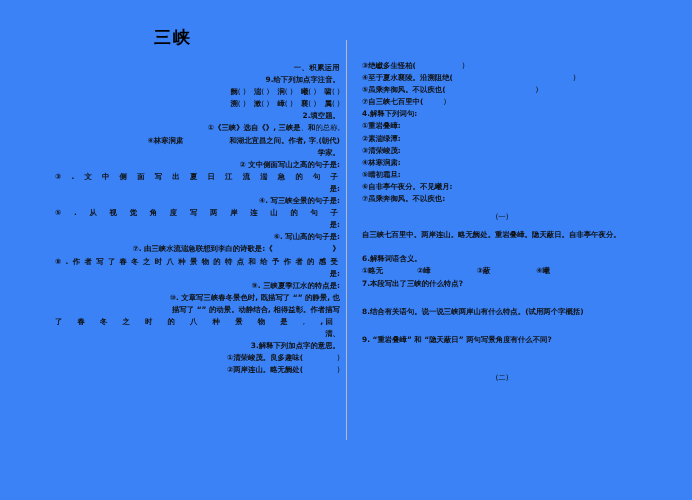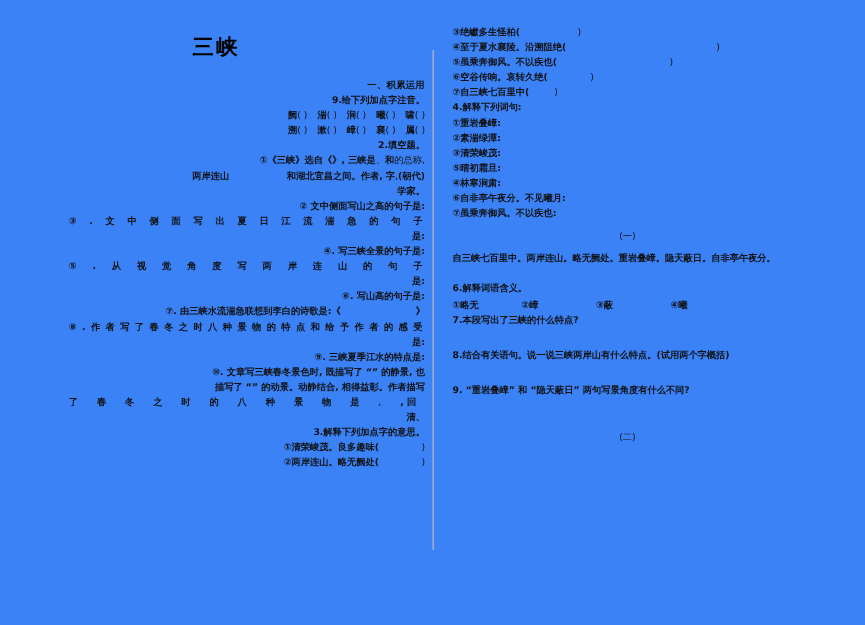--- a/index.html
+++ b/index.html
@@ -48,21 +48,21 @@
   }
   .col-left {
     left: 55px;
     width: 285px;
     padding-top: 62px;
     text-align: right;
   }
   .col-right {
     left: 362px;
     width: 290px;
-    padding-top: 20px;
+    padding-top: 60px;
   }
   .ln {
     white-space: nowrap;
     margin: 0;
     padding: 0;
     height: 12.1px;
     overflow: visible;
   }
   .b { font-weight: bold; }
   .hdr {
@@ -123,21 +123,21 @@
       <span class="cell b">溯</span><span>(    )</span><span class="gap8"></span><span class="cell b">漱</span><span>(    )</span><span class="gap8"></span><span class="cell b">嶂</span><span>(    )</span><span class="gap8"></span><span class="cell b">襄</span><span>(    )</span><span class="gap8"></span><span class="cell b">属</span><span>(    )</span>
     </div>
 
     <div class="ln b">2.填空题。</div>
 
     <div class="ln">
       <span class="b">①《三峡》选自《</span><span class="u62"></span><span class="b">》, 三峡是</span><span class="u46"></span><span>、</span><span class="u46"></span><span class="b">和</span><span class="u40"></span><span>的总称,</span>
     </div>
 
     <div class="ln">
-      <span class="b">两岸连山</span><span class="gap46"></span><span class="b">和湖北宜昌之间。作者</span><span class="u40"></span><span class="b">, 字</span><span class="u30"></span><span>,</span><span class="u24"></span><span class="b">(朝代)</span>
+      <span class="b">④林寒涧肃</span><span class="gap46"></span><span class="b">和湖北宜昌之间。作者</span><span class="u40"></span><span class="b">, 字</span><span class="u30"></span><span>,</span><span class="u24"></span><span class="b">(朝代)</span>
     </div>
 
     <div class="ln b">学家。</div>
 
     <div class="ln b">② 文中侧面写山之高的句子是:</div>
 
     <div class="ln">
       <span class="spread">
         <span class="b">③</span>
         <span class="b">.</span>
@@ -272,44 +272,41 @@
     </div>
 
     <div class="ln">
       <span class="b">④至于夏水襄陵。沿溯阻绝(</span><span style="display:inline-block;width:120px;"></span><span>)</span>
     </div>
 
     <div class="ln">
       <span class="b">⑤虽乘奔御风。不以疾也(</span><span style="display:inline-block;width:90px;"></span><span>)</span>
     </div>
 
-    <div class="ln">
-      <span class="b">⑥空谷传响。哀转久绝(</span><span class="gap34"></span><span>)</span>
-    </div>
 
     <div class="ln">
       <span class="b">⑦自三峡七百里中(</span><span class="gap20"></span><span>)</span>
     </div>
 
     <div class="ln b">4.解释下列词句:</div>
 
     <div class="ln">
       <span class="b">①重岩叠嶂:</span><span class="u150"></span>
     </div>
     <div class="ln">
       <span class="b">②素湍绿潭:</span><span class="u150"></span>
     </div>
     <div class="ln">
       <span class="b">③清荣峻茂:</span><span class="u150"></span>
     </div>
     <div class="ln">
+      <span class="b">④林寒涧肃:</span><span class="u150"></span>
+    </div>
+    <div class="ln">
       <span class="b">⑤晴初霜旦:</span><span class="u150"></span>
-    </div>
-    <div class="ln">
-      <span class="b">④林寒涧肃:</span><span class="u150"></span>
     </div>
     <div class="ln">
       <span class="b">⑥自非亭午夜分。不见曦月:</span><span class="u165"></span>
     </div>
     <div class="ln">
       <span class="b">⑦虽乘奔御风。不以疾也:</span><span class="u185"></span>
     </div>
 
 
     <div class="spacer6"></div>

